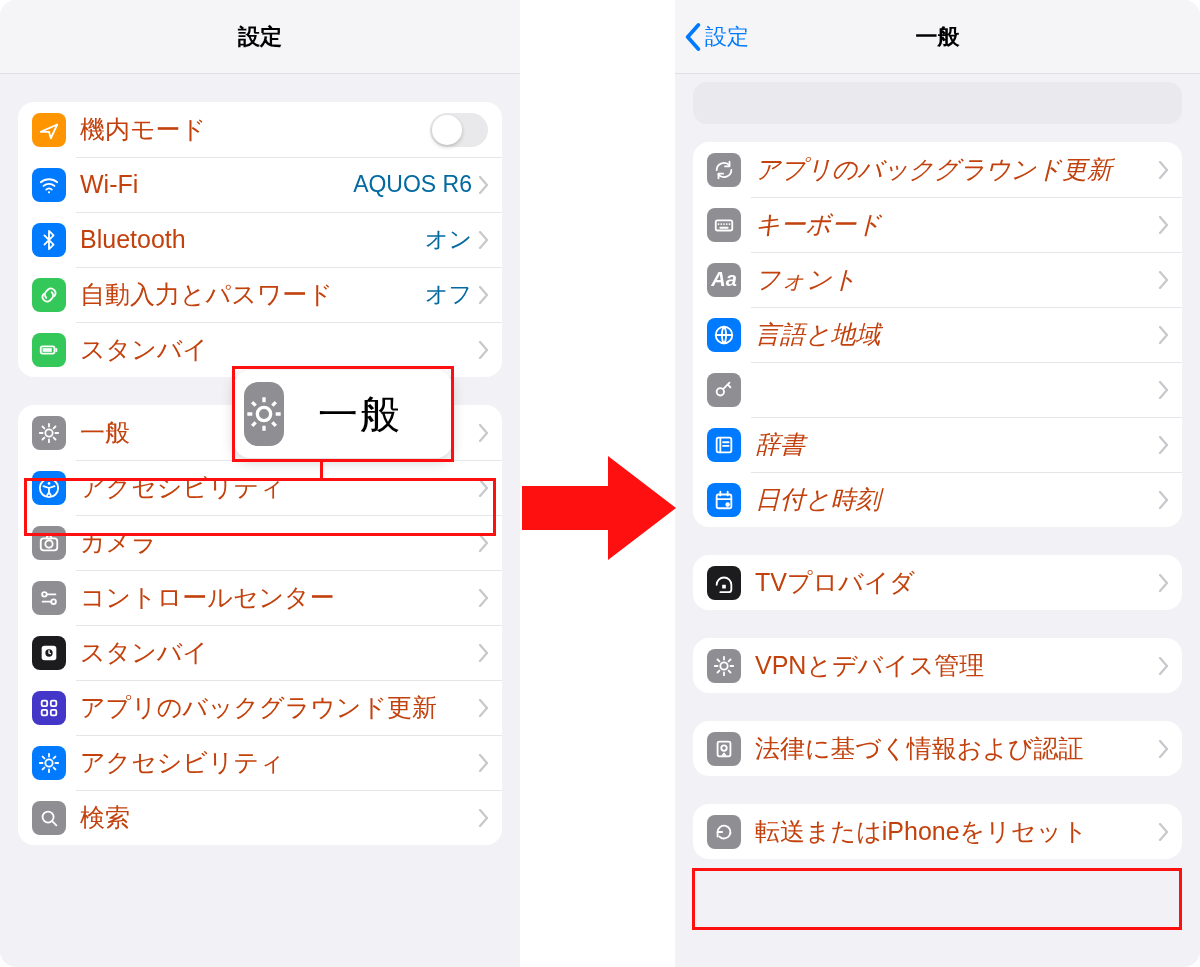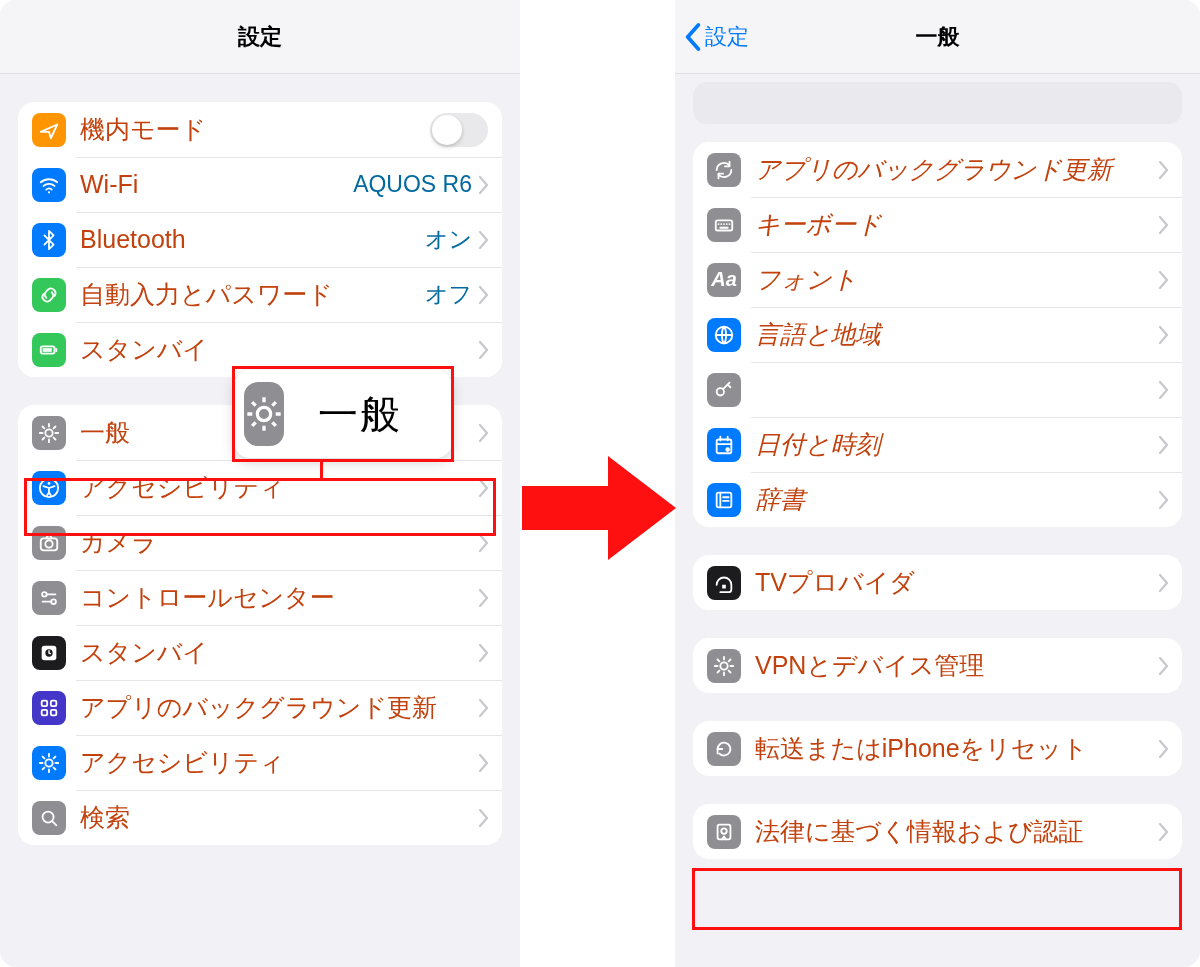--- a/index.html
+++ b/index.html
@@ -334,49 +334,49 @@
             <span class="spacer"></span>
             <span class="chevron">
               <svg viewBox="0 0 10 18">
                 <path d="M2 1l7 8-7 8" fill="none" stroke="#c7c7cc" stroke-width="2.2" stroke-linecap="round" stroke-linejoin="round"></path>
               </svg>
             </span>
           </div>
           <div class="row">
             <div class="icon-box" style="background:#007aff">
               <svg class="ic" viewBox="0 0 24 24">
+                <rect x="4" y="4" width="16" height="16" rx="2" fill="none" stroke="#fff" stroke-width="2" stroke-linecap="round" stroke-linejoin="round"></rect>
+                <path fill="none" stroke="#fff" stroke-width="2" stroke-linecap="round" stroke-linejoin="round" d="M8 4v16"></path>
+                <path fill="none" stroke="#fff" stroke-width="2" stroke-linecap="round" stroke-linejoin="round" d="M11 9h6M11 13h6"></path>
+              </svg>
+            </div>
+            <span class="label">辞書</span>
+            <span class="spacer"></span>
+            <span class="chevron">
+              <svg viewBox="0 0 10 18">
+                <path d="M2 1l7 8-7 8" fill="none" stroke="#c7c7cc" stroke-width="2.2" stroke-linecap="round" stroke-linejoin="round"></path>
+              </svg>
+            </span>
+          </div>
+          <div class="row">
+            <div class="icon-box" style="background:#007aff">
+              <svg class="ic" viewBox="0 0 24 24">
                 <rect x="4" y="6" width="16" height="15" rx="2" fill="none" stroke="#fff" stroke-width="2" stroke-linecap="round" stroke-linejoin="round"></rect>
                 <path fill="none" stroke="#fff" stroke-width="2" stroke-linecap="round" stroke-linejoin="round" d="M4 11h16M8 3v4M16 3v4"></path>
                 <circle cx="16" cy="17" r="2.5" fill="#fff"></circle>
               </svg>
             </div>
             <span class="label">日付と時刻</span>
             <span class="spacer"></span>
             <span class="chevron">
               <svg viewBox="0 0 10 18">
                 <path d="M2 1l7 8-7 8" fill="none" stroke="#c7c7cc" stroke-width="2.2" stroke-linecap="round" stroke-linejoin="round"></path>
               </svg>
             </span>
           </div>
-          <div class="row">
-            <div class="icon-box" style="background:#007aff">
-              <svg class="ic" viewBox="0 0 24 24">
-                <rect x="4" y="4" width="16" height="16" rx="2" fill="none" stroke="#fff" stroke-width="2" stroke-linecap="round" stroke-linejoin="round"></rect>
-                <path fill="none" stroke="#fff" stroke-width="2" stroke-linecap="round" stroke-linejoin="round" d="M8 4v16"></path>
-                <path fill="none" stroke="#fff" stroke-width="2" stroke-linecap="round" stroke-linejoin="round" d="M11 9h6M11 13h6"></path>
-              </svg>
-            </div>
-            <span class="label">辞書</span>
-            <span class="spacer"></span>
-            <span class="chevron">
-              <svg viewBox="0 0 10 18">
-                <path d="M2 1l7 8-7 8" fill="none" stroke="#c7c7cc" stroke-width="2.2" stroke-linecap="round" stroke-linejoin="round"></path>
-              </svg>
-            </span>
-          </div>
         </div>
       <div class="group" id="rgB">
           <div class="row">
             <div class="icon-box" style="background:#1c1c1e">
               <svg class="ic" viewBox="0 0 24 24">
                 <path d="M4 14a8 8 0 0 1 16 0v5a3 3 0 0 1-3 3H8" fill="none" stroke="#fff" stroke-width="2" stroke-linecap="round" stroke-linejoin="round"></path>
                 <path d="M10 14h4v4h-4z" fill="#fff"></path>
               </svg>
             </div>
             <span class="label">TVプロバイダ</span>
@@ -390,55 +390,55 @@
         </div>
       <div class="group" id="rgC">
           <div class="row">
             <div class="icon-box" style="background:#8e8e93">
               <svg class="ic" viewBox="0 0 24 24">
                 <circle cx="12" cy="12" r="4" fill="none" stroke="#fff" stroke-width="2" stroke-linecap="round" stroke-linejoin="round"></circle>
                 <path fill="none" stroke="#fff" stroke-width="2" stroke-linecap="round" stroke-linejoin="round" d="M12 2v3M12 19v3M2 12h3M19 12h3M4.9 4.9l2.1 2.1M17 17l2.1 2.1M19.1 4.9 17 7M7 17l-2.1 2.1"></path>
               </svg>
             </div>
             <span class="label">VPNとデバイス管理</span>
-            <span class="spacer"></span>
-            <span class="chevron">
-              <svg viewBox="0 0 10 18">
-                <path d="M2 1l7 8-7 8" fill="none" stroke="#c7c7cc" stroke-width="2.2" stroke-linecap="round" stroke-linejoin="round"></path>
-              </svg>
-            </span>
-          </div>
-        </div>
-      <div class="group" id="rgE">
-          <div class="row">
-            <div class="icon-box" style="background:#8e8e93">
-              <svg class="ic" viewBox="0 0 24 24">
-                <path fill="none" stroke="#fff" stroke-width="2" stroke-linecap="round" stroke-linejoin="round" d="M5 12a7 7 0 1 1 2 5"></path>
-                <path fill="none" stroke="#fff" stroke-width="2" stroke-linecap="round" stroke-linejoin="round" d="M5 17v-5h5"></path>
-              </svg>
-            </div>
-            <span class="label">転送またはiPhoneをリセット</span>
             <span class="spacer"></span>
             <span class="chevron">
               <svg viewBox="0 0 10 18">
                 <path d="M2 1l7 8-7 8" fill="none" stroke="#c7c7cc" stroke-width="2.2" stroke-linecap="round" stroke-linejoin="round"></path>
               </svg>
             </span>
           </div>
         </div>
       <div class="group" id="rgD">
           <div class="row">
             <div class="icon-box" style="background:#8e8e93">
               <svg class="ic" viewBox="0 0 24 24">
                 <rect x="5" y="4" width="14" height="16" rx="2" fill="none" stroke="#fff" stroke-width="2" stroke-linecap="round" stroke-linejoin="round"></rect>
                 <circle cx="12" cy="11" r="3" fill="none" stroke="#fff" stroke-width="2" stroke-linecap="round" stroke-linejoin="round"></circle>
                 <path fill="none" stroke="#fff" stroke-width="2" stroke-linecap="round" stroke-linejoin="round" d="M10 20l2-3 2 3"></path>
               </svg>
             </div>
             <span class="label">法律に基づく情報および認証</span>
+            <span class="spacer"></span>
+            <span class="chevron">
+              <svg viewBox="0 0 10 18">
+                <path d="M2 1l7 8-7 8" fill="none" stroke="#c7c7cc" stroke-width="2.2" stroke-linecap="round" stroke-linejoin="round"></path>
+              </svg>
+            </span>
+          </div>
+        </div>
+      <div class="group" id="rgE">
+          <div class="row">
+            <div class="icon-box" style="background:#8e8e93">
+              <svg class="ic" viewBox="0 0 24 24">
+                <path fill="none" stroke="#fff" stroke-width="2" stroke-linecap="round" stroke-linejoin="round" d="M5 12a7 7 0 1 1 2 5"></path>
+                <path fill="none" stroke="#fff" stroke-width="2" stroke-linecap="round" stroke-linejoin="round" d="M5 17v-5h5"></path>
+              </svg>
+            </div>
+            <span class="label">転送またはiPhoneをリセット</span>
             <span class="spacer"></span>
             <span class="chevron">
               <svg viewBox="0 0 10 18">
                 <path d="M2 1l7 8-7 8" fill="none" stroke="#c7c7cc" stroke-width="2.2" stroke-linecap="round" stroke-linejoin="round"></path>
               </svg>
             </span>
           </div>
         </div>
     </div>
   </div>

